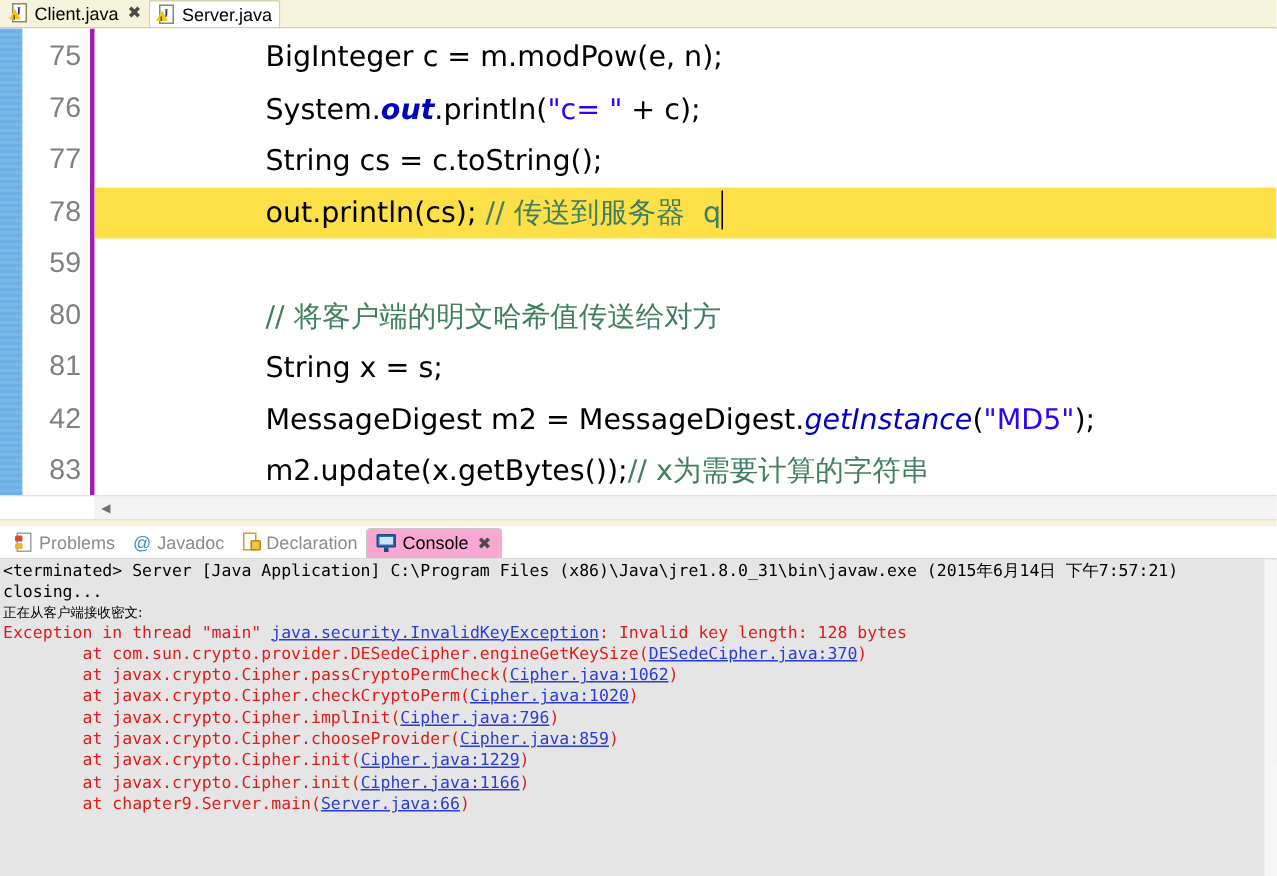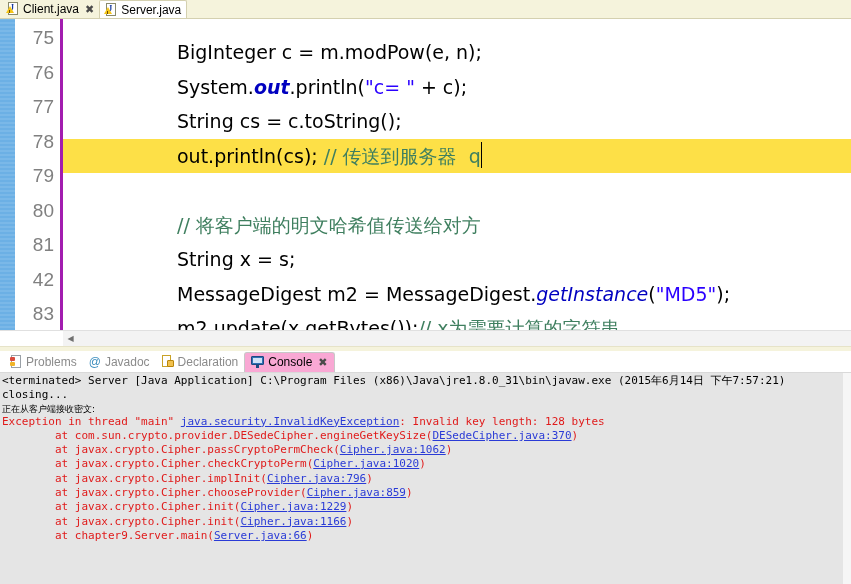--- a/index.html
+++ b/index.html
@@ -126,21 +126,21 @@
     text-align: right;
     padding-right: 6px;
     color: #808080;
     font-family: "Liberation Sans", sans-serif;
     font-size: 19px;
     box-sizing: border-box;
   }
   .code {
     flex: 1 1 auto;
     position: relative;
-    padding-top: 16px;
+    padding-top: 2px;
     overflow: hidden;
   }
   .code .row {
     height: 34.5px;
     line-height: 34.5px;
     font-family: "DejaVu Sans", sans-serif;
     font-size: 19px;
     white-space: pre;
     padding-left: 114px;
     box-sizing: border-box;
@@ -304,21 +304,21 @@
       </div>
     </div>
 
   <div class="editor-wrap">
     <div class="changebar"></div>
     <div class="gutter" id="gutter">
         <div class="ln">75</div>
         <div class="ln">76</div>
         <div class="ln">77</div>
         <div class="ln">78</div>
-        <div class="ln">79</div>
+        <div class="ln">59</div>
         <div class="ln">80</div>
         <div class="ln">81</div>
         <div class="ln">42</div>
         <div class="ln">83</div>
       </div>
     <div class="code" id="code-area">
         <div class="row"><span>BigInteger c = m.modPow(e, n);</span></div>
         <div class="row"><span>System.</span><span class="tok-static">out</span><span>.println(</span><span class="tok-str">"c= "</span><span> + c);</span></div>
         <div class="row"><span>String cs = c.toString();</span></div>
         <div class="row hl"><span>out.println(cs); </span><span class="tok-com">// 传送到服务器  q</span><span class="caret"></span></div>

